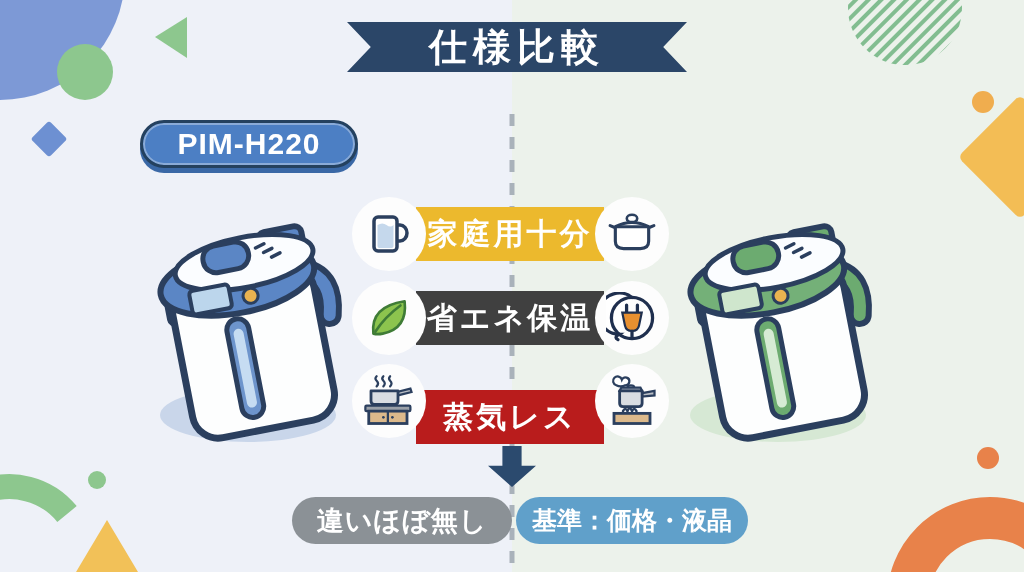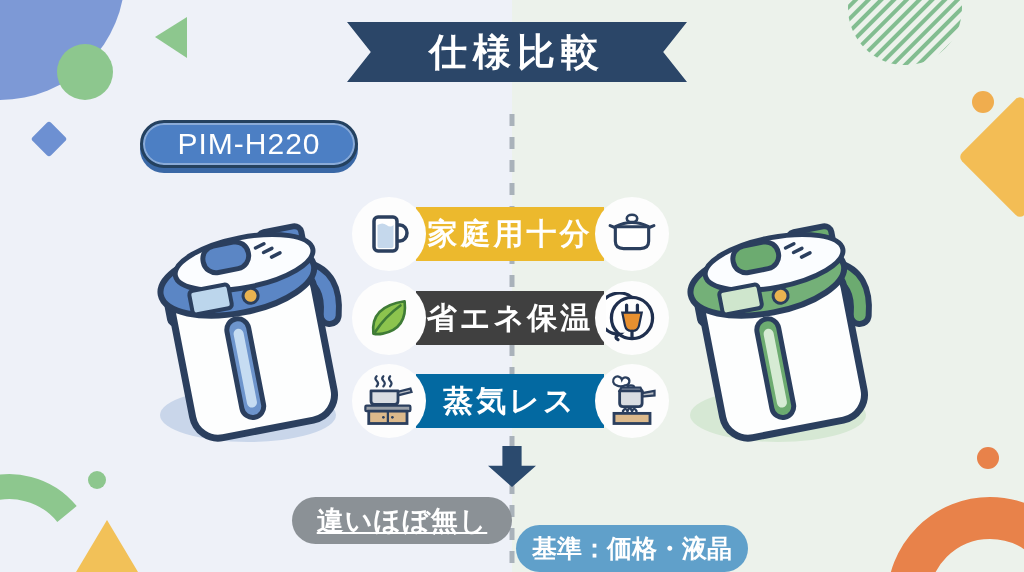--- a/index.html
+++ b/index.html
@@ -2,56 +2,56 @@
 <html><head>
 <meta charset="utf-8">
 <style>
   html,body{margin:0;padding:0;}
   body{font-family:"Liberation Sans","DejaVu Sans",sans-serif;}
   .stage{position:relative;width:1024px;height:572px;overflow:hidden;background:#eef1f8;}
   .bg-right{position:absolute;left:512px;top:0;width:512px;height:572px;background:#ecf2eb;}
   .deco{position:absolute;inset:0;pointer-events:none;}
 
   
-  .ribbon{position:absolute;left:347px;top:22px;width:340px;height:60px;background:#2b4668;
+  .ribbon{position:absolute;left:347px;top:22px;width:340px;height:50px;background:#2b4668;
     clip-path:polygon(0 0,100% 0,93% 50%,100% 100%,0 100%,7% 50%);
     display:flex;align-items:center;justify-content:center;}
   .ribbon span{color:#fff;font-size:38px;font-weight:bold;letter-spacing:6px;}
 
   
   .model-pill{position:absolute;top:120px;height:42px;border-radius:26px;border:3px solid #24415f;
-    display:flex;align-items:center;justify-content:center;color:#fff;font-size:30px;font-weight:normal;letter-spacing:1px;}
+    display:flex;align-items:center;justify-content:center;color:#fff;font-size:30px;font-weight:bold;letter-spacing:1px;}
   .model-blue{left:140px;width:212px;background:#4c7fc4;box-shadow:0 5px 0 #3a68a6, inset 0 0 0 2px rgba(255,255,255,.35);}
   .model-green{left:668px;width:212px;background:#5aa662;box-shadow:0 5px 0 #4c9156, inset 0 0 0 2px rgba(255,255,255,.35);}
 
   
   .pot{position:absolute;width:230px;height:270px;}
   .pot-blue{left:130px;top:185px;--acc:#5b86c5;--panel:#5b86c5;--lcd:#bcd6ec;--win:#6d94cc;--winIn:#c6dcf2;--shadow:#c9d6ea;}
   .pot-green{left:660px;top:185px;--acc:#6cab70;--panel:#74b078;--lcd:#cfe6cd;--win:#6cab70;--winIn:#d6ebd4;--shadow:#d6e8d4;}
 
   
   .feature-row{position:absolute;left:352px;width:322px;height:76px;}
   .feature-bar{position:absolute;left:64px;top:11px;width:188px;height:54px;display:flex;align-items:center;justify-content:center;text-align:right;}
   .feature-bar span{color:#fff;font-size:30px;font-weight:bold;letter-spacing:3px;white-space:nowrap;}
   .bar-yellow{background:#ecb92d;}
   .bar-orange{background:#404040;}
-  .bar-purple{background:#0369a1;}
+  .bar-purple{background:#b91c1c;margin-top:16px;}
   .icon-circle{position:absolute;width:74px;height:74px;border-radius:50%;background:#fdfdfd;
     display:flex;align-items:center;justify-content:center;}
   .icon-circle.lft{left:0;top:1px;}
   .icon-circle.rgt{left:243px;top:1px;}
   .row1{top:196px;}  .row2{top:280px;}  .row3{top:363px;}
 
   
   .down-arrow{position:absolute;left:488px;top:446px;width:48px;height:41px;background:#2b4a6e;
     clip-path:polygon(30% 0,70% 0,70% 48%,100% 48%,50% 100%,0 48%,30% 48%);}
   .verdict-pill{position:absolute;left:292px;top:497px;width:220px;height:47px;background:#8b9196;border-radius:25px;
-    display:flex;align-items:center;justify-content:center;color:#fff;font-size:27px;font-weight:bold;letter-spacing:1px;text-decoration:underline;}
+    display:flex;align-items:center;justify-content:center;color:#fff;font-size:27px;font-weight:bold;letter-spacing:1px;}
   .criteria-pill{position:absolute;left:516px;top:497px;width:232px;height:47px;background:#60a0ca;border-radius:25px;
-    display:flex;align-items:center;justify-content:center;color:#fff;font-size:25px;font-weight:bold;margin-top:28px;}
+    display:flex;align-items:center;justify-content:center;color:#fff;font-size:25px;font-weight:bold;}
 </style>
 </head>
 <body>
 
 <div class="stage">
   <div class="bg-right"></div>
 
   <svg class="deco" width="1024" height="572" viewBox="0 0 1024 572">
     <defs>
       <pattern id="stripes" patternUnits="userSpaceOnUse" width="9" height="9" patternTransform="rotate(45)">

